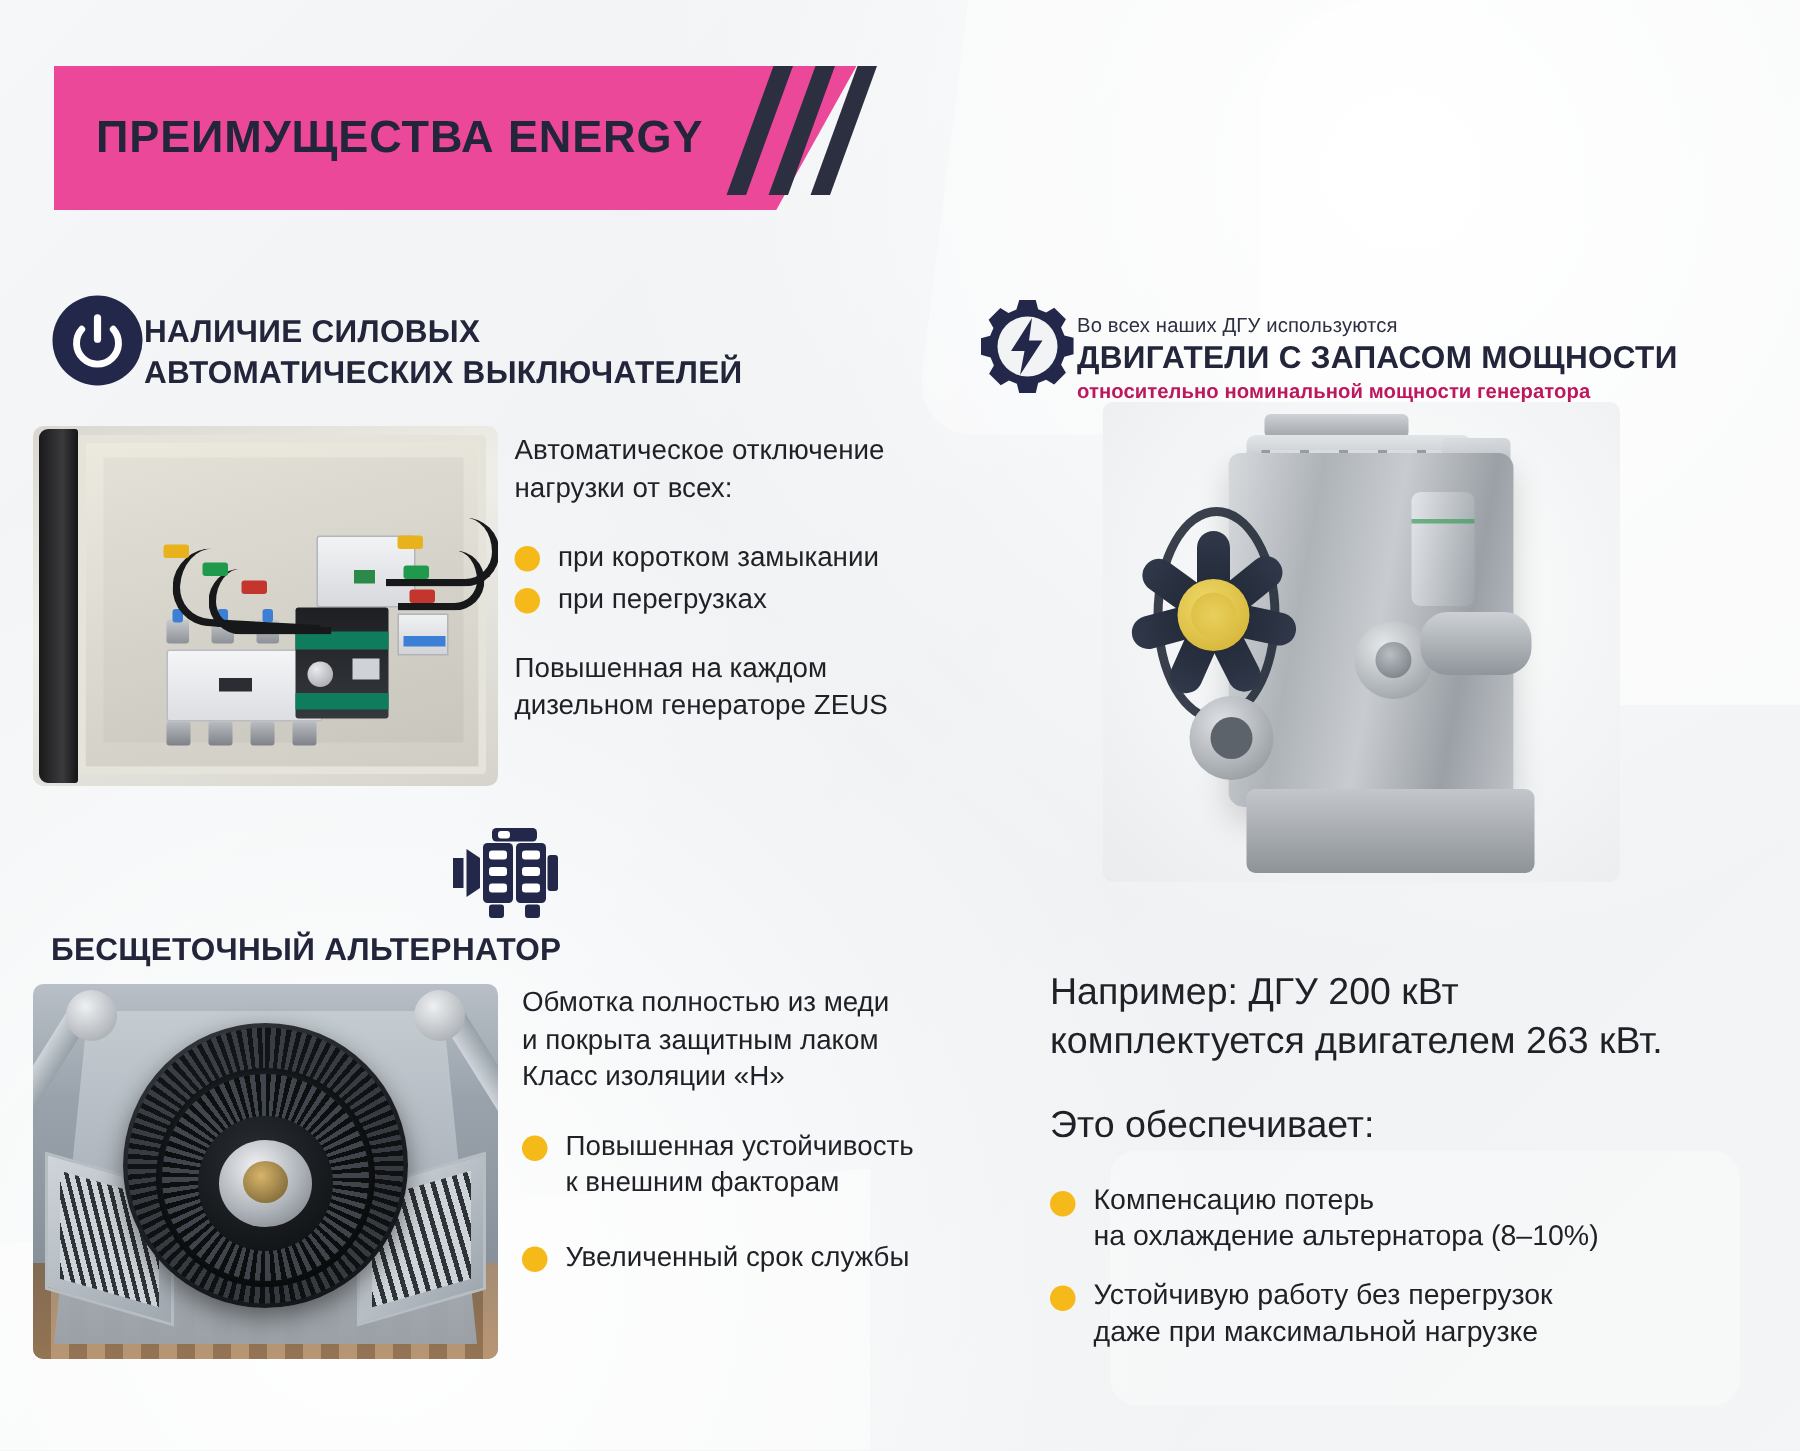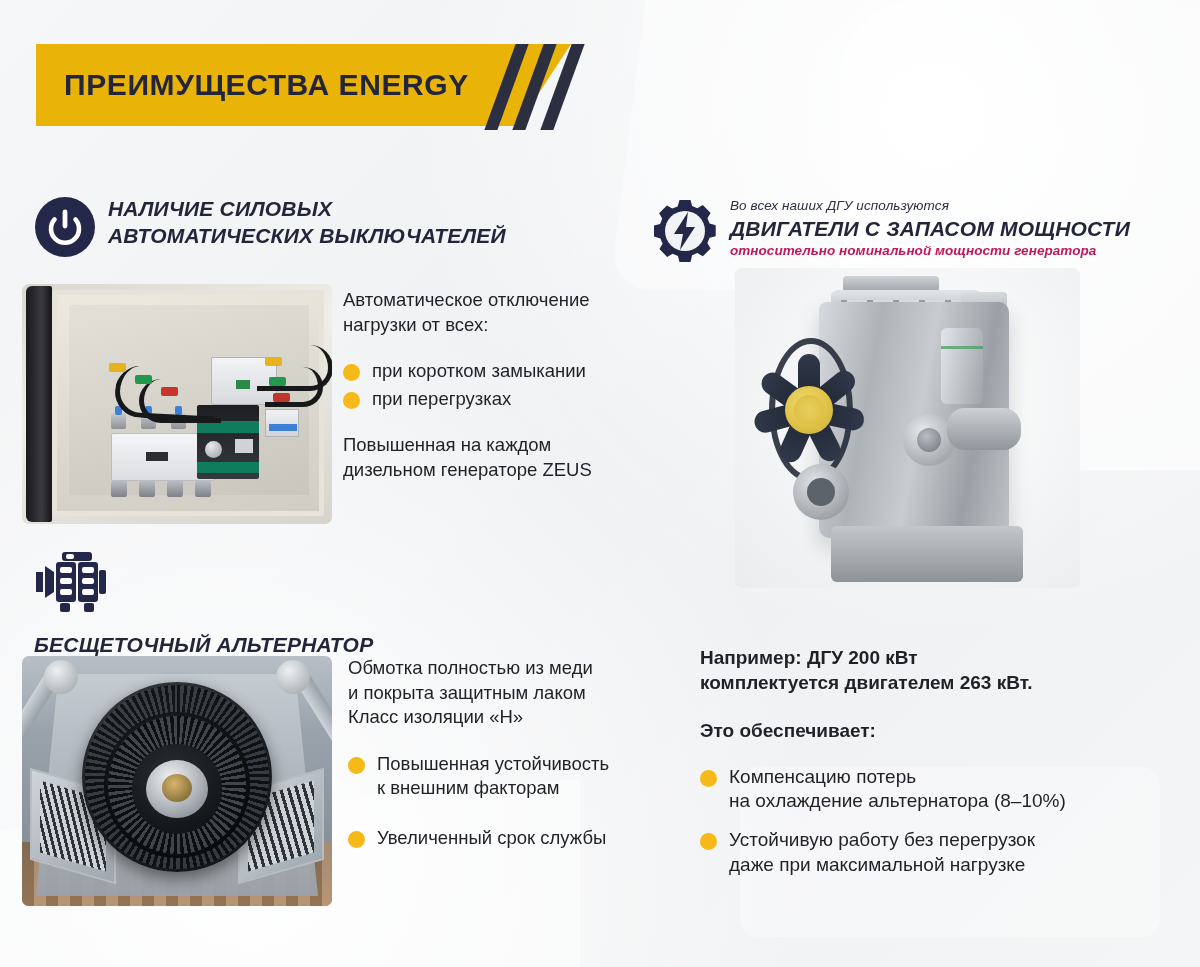--- a/index.html
+++ b/index.html
@@ -19,41 +19,41 @@
     pointer-events:none;
   }
   .ghost { position:absolute; background:rgba(255,255,255,.55); pointer-events:none; }
   .ghost-a { right:0; top:0; width:360px; height:470px; border-radius:80px 0 0 90px; }
   .ghost-b { right:270px; top:-40px; width:300px; height:330px; border-radius:0 0 120px 40px; transform:skewX(-7deg); background:rgba(255,255,255,.38);}
   .ghost-c { left:-60px; bottom:-40px; width:640px; height:200px; transform:skewY(-5deg); background:rgba(255,255,255,.45); }
   .ghost-d { right:40px; bottom:30px; width:420px; height:170px; background:rgba(255,255,255,.35); border-radius:18px; }
 
   
   .banner {
-    position:absolute; left:36px; top:44px; width:535px; height:82px;
-    background:#eab308;
+    position:absolute; left:36px; top:44px; width:535px; height:96px;
+    background:#ec4899;
     clip-path:polygon(0 0, 100% 0, 90% 100%, 0 100%);
     display:flex; align-items:center;
   }
   .banner-title {
     margin-left:28px;
     font-size:30px; font-weight:bold; letter-spacing:.6px;
     color:#23263a; white-space:nowrap;
   }
   .stripes { position:absolute; left:494px; top:44px; width:110px; height:86px; pointer-events:none; }
   .stripe {
     position:absolute; top:0; width:13px; height:86px;
     background:#2b2f40; transform:skewX(-20deg);
   }
   .stripe.s1 { left:6px; }
   .stripe.s2 { left:34px; }
   .stripe.s3 { left:62px; }
 
   
-  .sec-head { position:absolute; display:flex; align-items:flex-start; gap:12px;font-style:italic; }
+  .sec-head { position:absolute; display:flex; align-items:flex-end; gap:0; }
   .sec-title {
     font-size:21px; font-weight:bold; color:#23263a;
     line-height:1.28; letter-spacing:.2px;
   }
   .icon-badge { flex:0 0 auto; }
 
   #head-breakers { left:34px; top:196px; }
   #head-alternator { left:34px; top:548px;flex-direction:column; }
   #head-engine { left:652px; top:198px; }
 
@@ -176,21 +176,21 @@
   .para { font-size:18.5px; line-height:1.33; color:#1f2127; }
   .para.mb { margin-bottom:22px; }
   .bullets { list-style:none; }
   .bullet { display:flex; align-items:flex-start; gap:12px; margin-bottom:8px; }
   .dot { flex:0 0 auto; width:17px; height:17px; border-radius:50%; background:#f5b919; margin-top:5px; }
   .bullet-text { font-size:18.5px; line-height:1.3; color:#1f2127; }
 
   #text-breakers { left:343px; top:288px; width:330px; }
   #text-alternator { left:348px; top:656px; width:330px; }
   #text-engine { left:700px; top:645px; width:490px; }
-  #text-engine .para { font-size:19px;font-weight:bold; }
+  #text-engine .para { font-size:25px; }
   #text-engine .bullet-text { font-size:19px; }
   #text-engine .bullet { margin-bottom:14px; }
   #text-alternator .bullet { margin-bottom:26px; }
   #text-breakers .bullet { margin-bottom:4px; }
 </style>
 </head>
 <body>
 
 <div class="bg-wash"></div>
 <div class="ghost ghost-a"></div>

